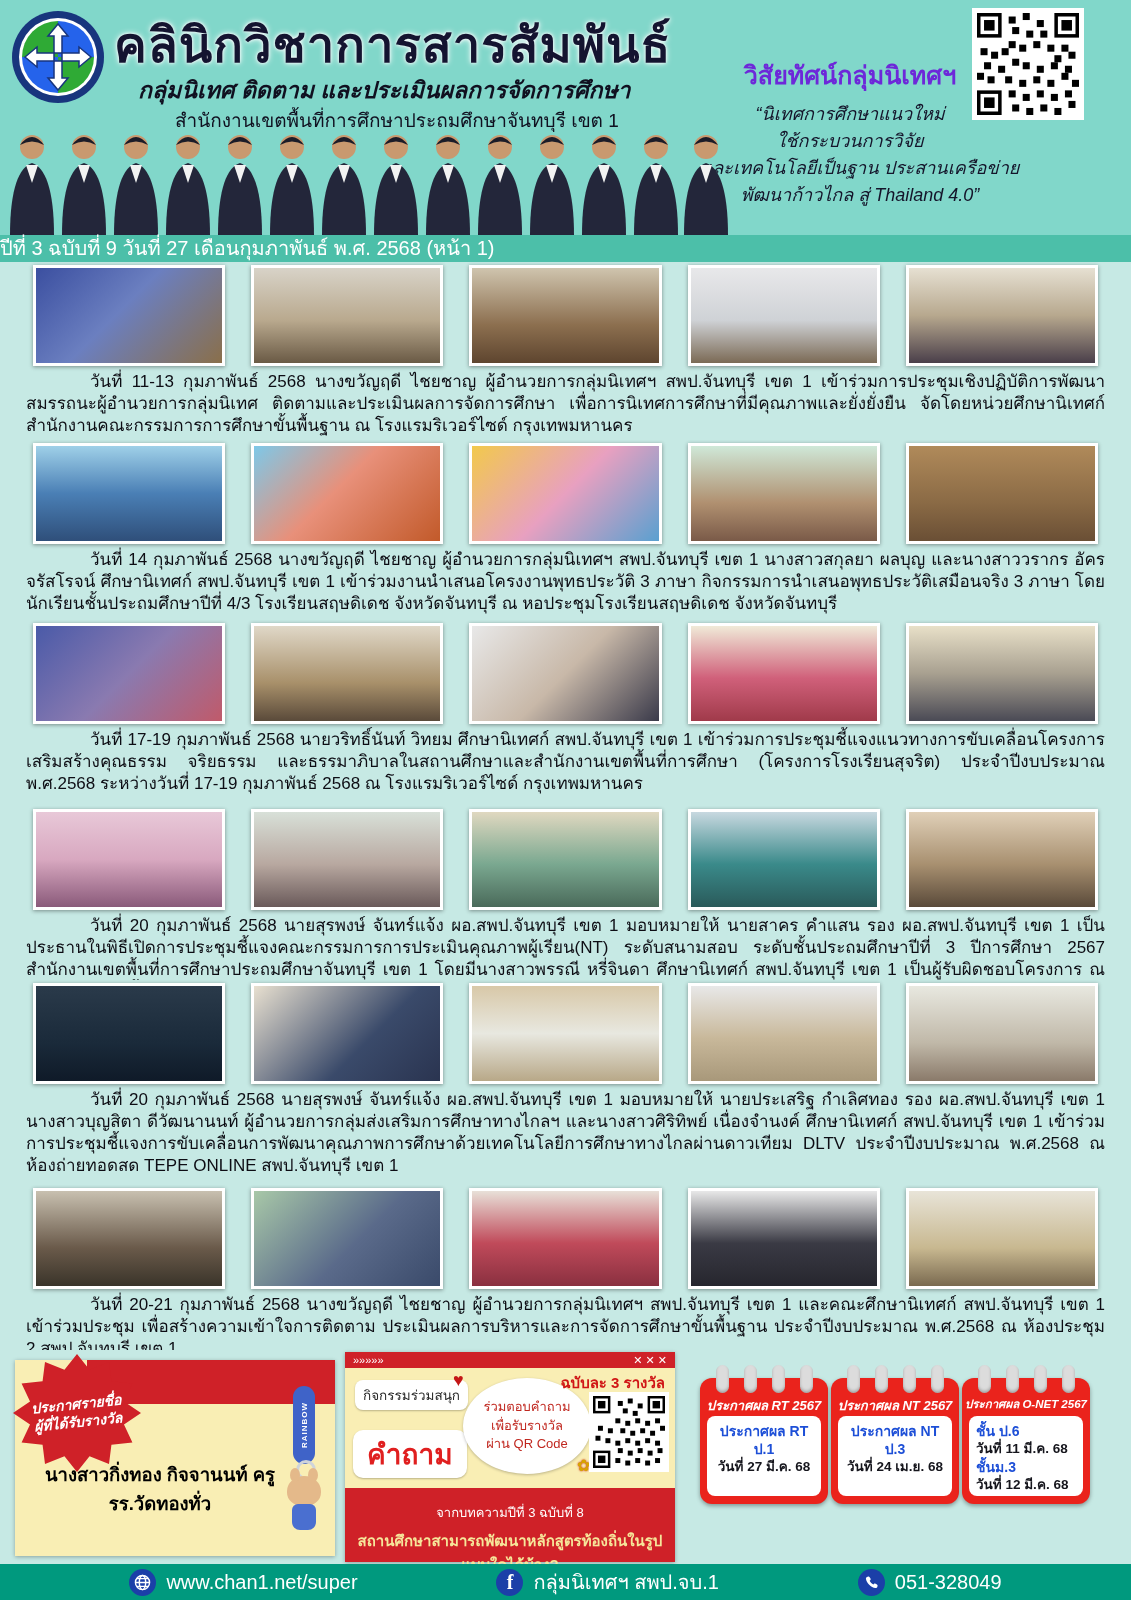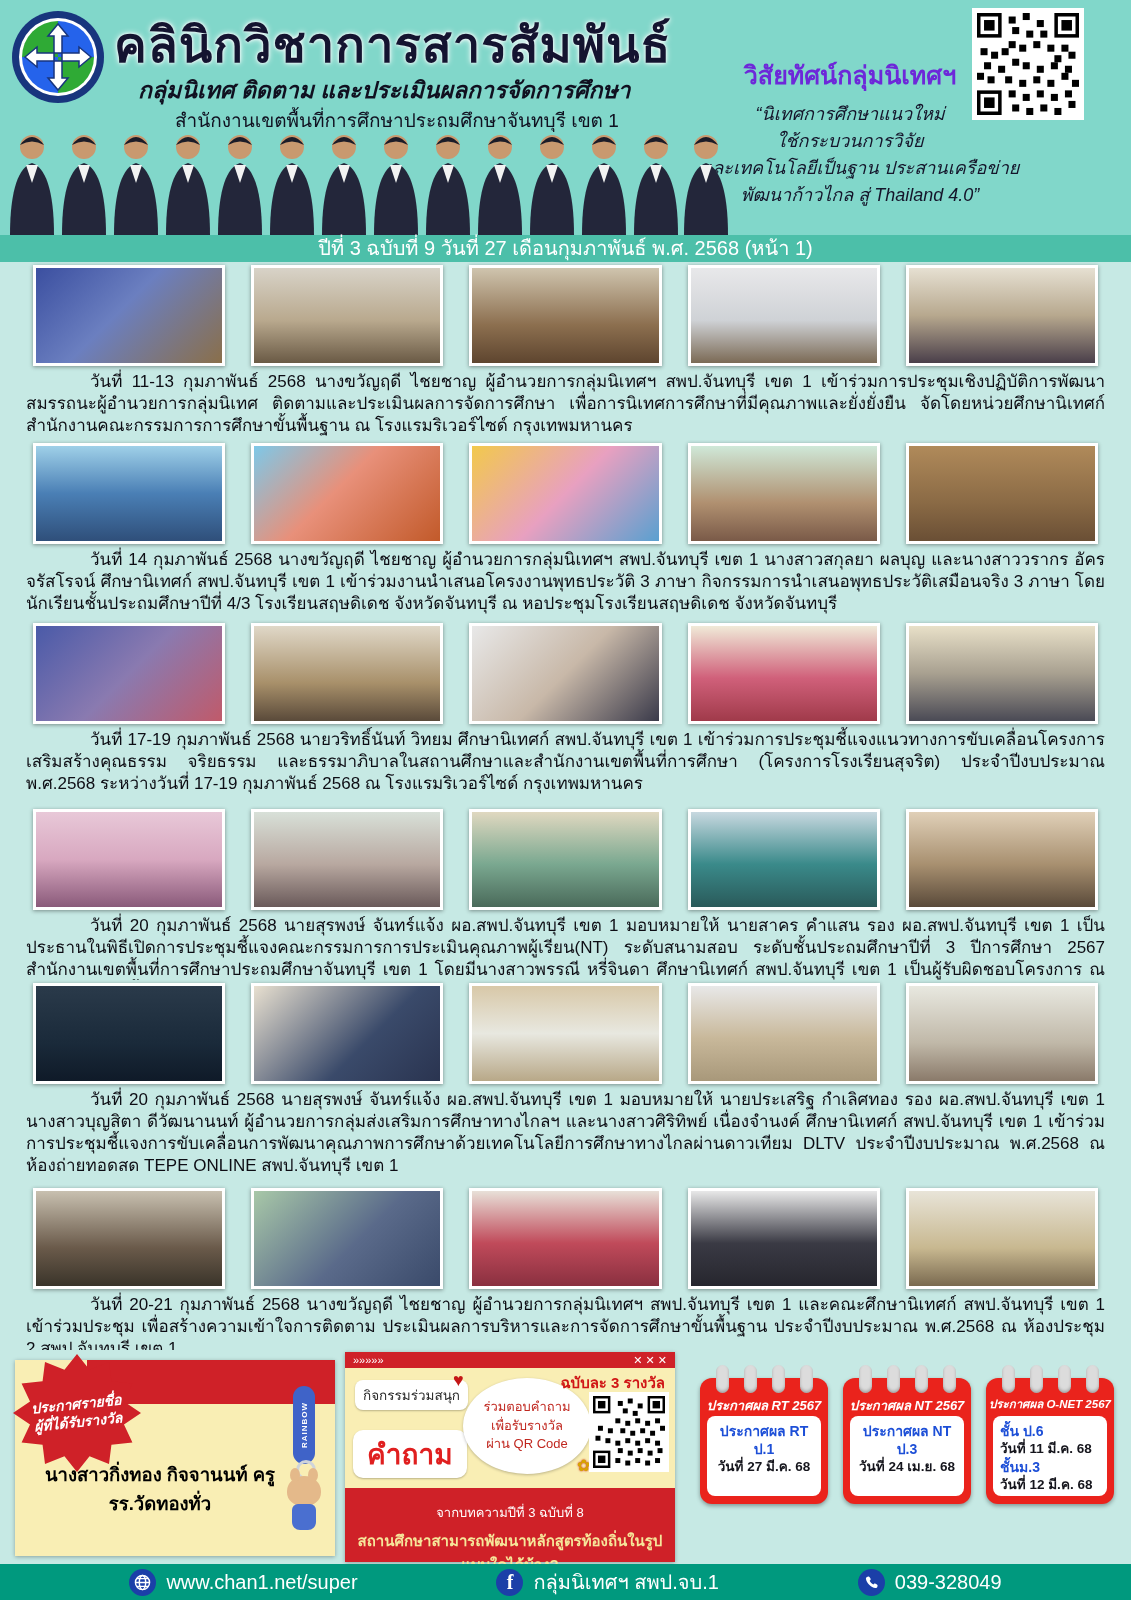--- a/index.html
+++ b/index.html
@@ -17,21 +17,21 @@
   .subtitle2{position:absolute;top:105px;left:175px;font-size:19px;color:#101020;}
   .vision{position:absolute;top:55px;left:720px;width:260px;text-align:center;}
   .vision-title{font-size:25px;font-weight:bold;color:#6d28d9;margin-bottom:6px;}
   .vision-line{font-size:18px;font-style:italic;color:#14142a;line-height:1.5;white-space:nowrap;}
   .vision-line.wide{margin-left:-40px;margin-right:-60px;}
   .qr-top{position:absolute;top:8px;left:972px;width:112px;height:112px;background:#fff;padding:5px;box-sizing:border-box;}
   .staff{position:absolute;left:0;top:127px;width:740px;height:108px;}
 
   
   .issue-bar{position:absolute;top:235px;left:0;width:1131px;height:27px;background:#4cbfa9;
-             color:#fff;font-size:20px;text-align:center;line-height:27px;}
+             color:#fff;font-size:20px;line-height:27px;}
 
   
   .section{position:absolute;left:0;width:1131px;overflow:hidden;}
   .strip{display:flex;gap:26px;padding:3px 33px 0 33px;height:101px;}
   .photo{flex:1 1 0;border:3px solid #fff;box-shadow:0 1px 4px rgba(0,0,0,.4);}
   .para{margin:5px 26px 0 26px;font-size:17px;line-height:1.3;color:#0d0d14;
         text-align:justify;text-indent:64px;}
 
   
   .cards{position:absolute;top:1352px;left:0;width:1131px;height:212px;}
@@ -70,21 +70,21 @@
   .heart{position:absolute;left:108px;top:18px;color:#c41616;font-size:18px;}
   .flower{position:absolute;left:232px;top:104px;color:#d8a400;font-size:16px;text-shadow:0 0 2px #c41616;}
   .prize{position:absolute;right:10px;top:19px;font-size:15px;font-weight:bold;color:#d01616;}
   .act-arrow{position:absolute;left:248px;top:58px;width:0;height:0;border-top:9px solid transparent;
              border-bottom:9px solid transparent;border-right:13px solid #c41616;}
   .qr-mid{position:absolute;right:6px;top:40px;width:80px;height:80px;background:#fff;padding:4px;box-sizing:border-box;}
   .act-bottom{position:absolute;left:0;right:0;bottom:0;height:74px;background:#cf2128;text-align:center;}
   .act-src{margin-top:14px;font-size:13px;color:#ffffff;}
   .act-q{margin-top:6px;font-size:15px;font-weight:bold;color:#f6e69a;}
 
-  .cal-row{position:absolute;left:700px;top:26px;display:flex;gap:15px;}
+  .cal-row{position:absolute;left:700px;top:26px;display:flex;gap:3px;}
   .cal{position:relative;width:128px;height:126px;background:#ea231c;border-radius:12px;
        box-shadow:0 2px 4px rgba(0,0,0,.35);}
   .tabs{position:absolute;top:-13px;left:0;right:0;display:flex;justify-content:space-around;padding:0 8px;}
   .tab{width:13px;height:28px;background:#dcdcdc;border-radius:7px;box-shadow:inset 0 -2px 3px rgba(0,0,0,.25);}
   .cal-head{padding-top:17px;text-align:center;color:#fff;font-size:13px;font-weight:bold;font-style:italic;white-space:nowrap;}
   .cal-body{position:absolute;left:7px;right:7px;top:38px;bottom:8px;background:#fff;border-radius:8px;
             padding:6px 4px;text-align:center;box-sizing:border-box;}
   .cal-body .b{color:#1d4fd7;font-weight:bold;font-size:14px;line-height:1.3;}
   .cal-body .k{color:#15151c;font-weight:bold;font-size:13.5px;line-height:1.3;}
   .cal-body.left{text-align:left;padding-left:7px;}
@@ -432,17 +432,17 @@
     <div class="f-item">
       <span class="f-circ" style="font-family:'Liberation Serif',serif;font-size:20px;">f</span>
       <span>กลุ่มนิเทศฯ สพป.จบ.1</span>
     </div>
     <div class="f-item">
       <span class="f-circ">
         <svg width="15" height="15" viewBox="0 0 24 24" fill="#fff">
           <path d="M6.6 2.5c.9-.3 1.9.1 2.4.9l1.4 2.3c.5.9.4 2-.4 2.7l-.9.8c1.4 2.6 3.3 4.5 5.9 5.9l.8-.9c.7-.8 1.8-.9 2.7-.4l2.3 1.4c.8.5 1.2 1.5.9 2.4l-.5 1.5c-.4 1.2-1.6 2-2.9 1.8C11.1 19.8 4.2 12.9 3.1 5.9 2.9 4.6 3.7 3.4 4.9 3l1.7-.5z"></path>
         </svg>
       </span>
-      <span>039-328049</span>
+      <span>051-328049</span>
     </div>
   </div>
 
 </div>
 
 </body></html>

